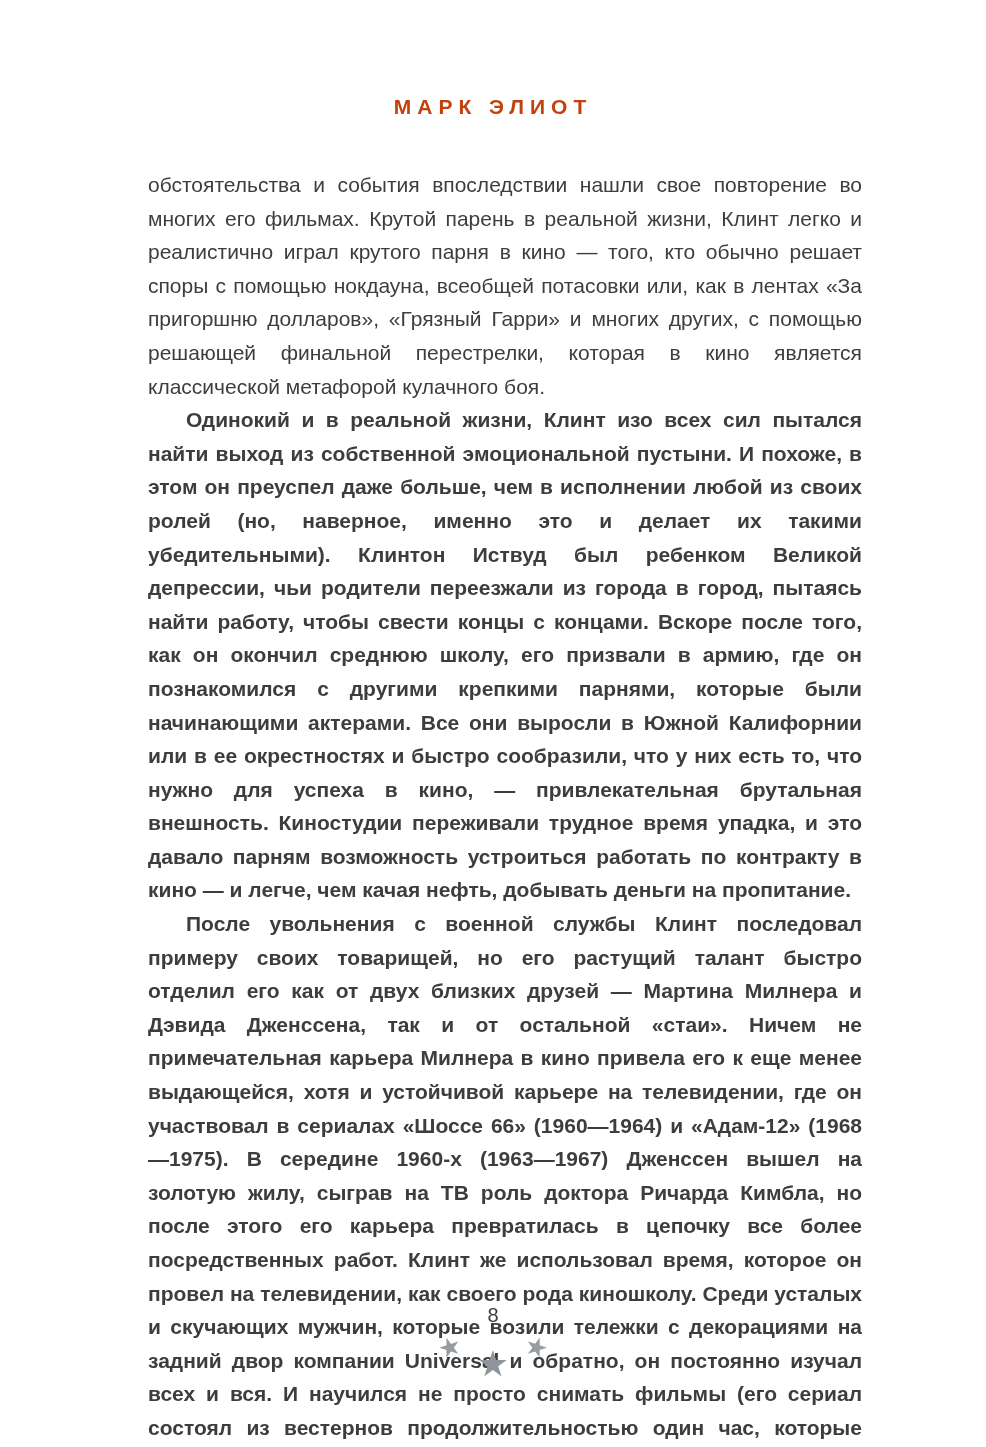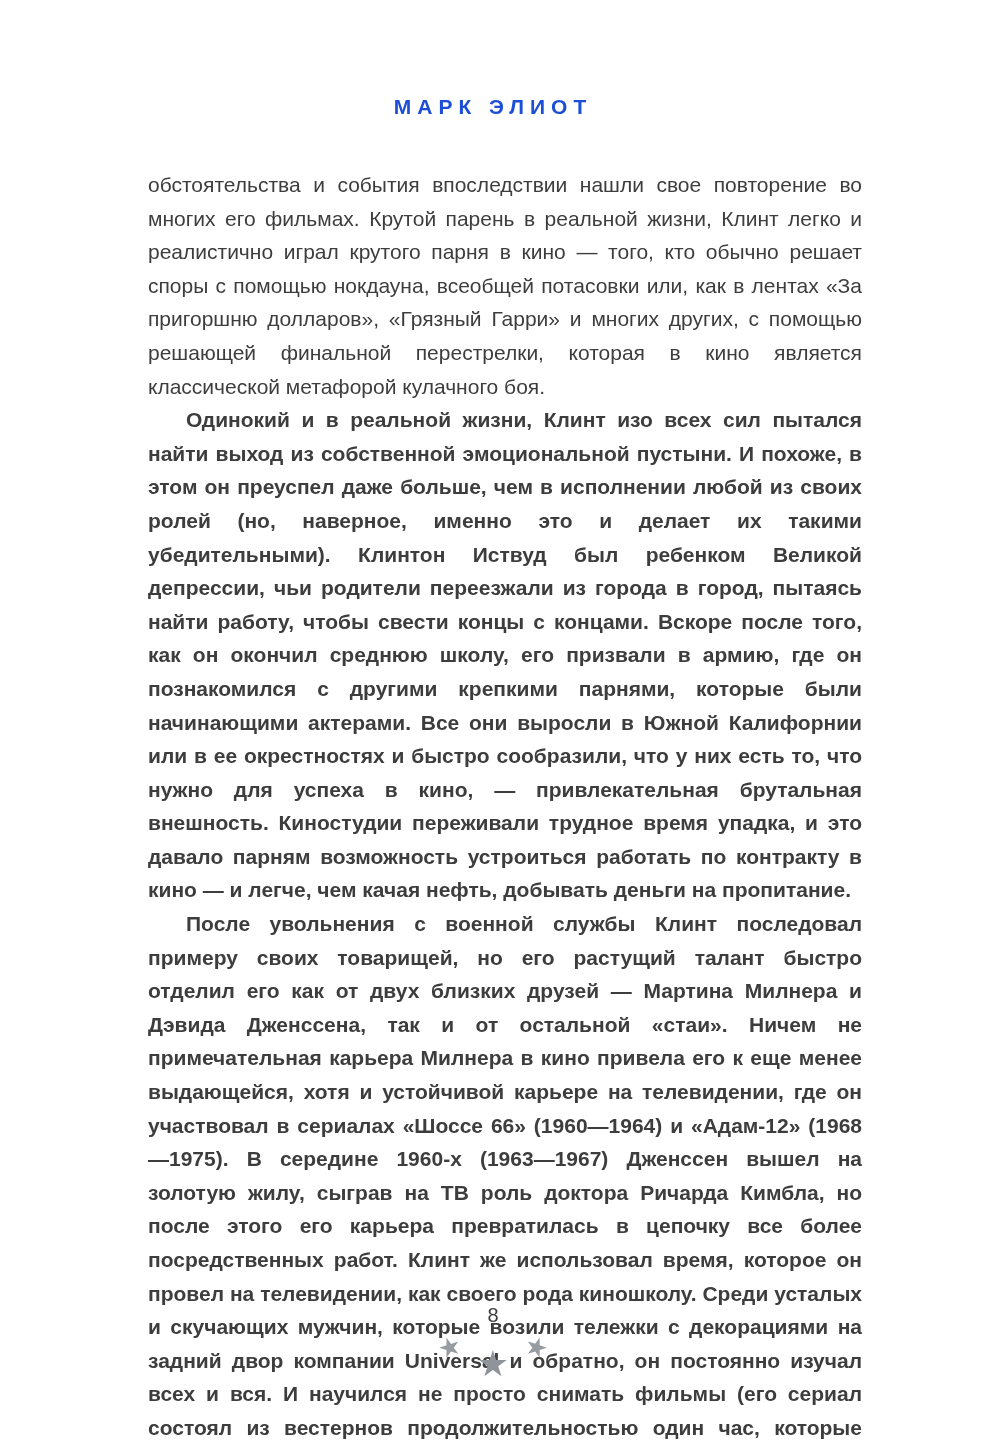--- a/index.html
+++ b/index.html
@@ -17,21 +17,21 @@
   }
   .running-head {
     position: absolute;
     top: 95px;
     left: 0;
     right: 0;
     text-align: center;
     font-size: 21px;
     font-weight: 700;
     letter-spacing: 6px;
-    color: #1d4ed8;
+    color: #c2410c;
   }
   .body-text {
     position: absolute;
     top: 168px;
     left: 148px;
     width: 714px;
     color: #3d3d3d;
     font-size: 21px;
     line-height: 33.6px;
     text-align: justify;

